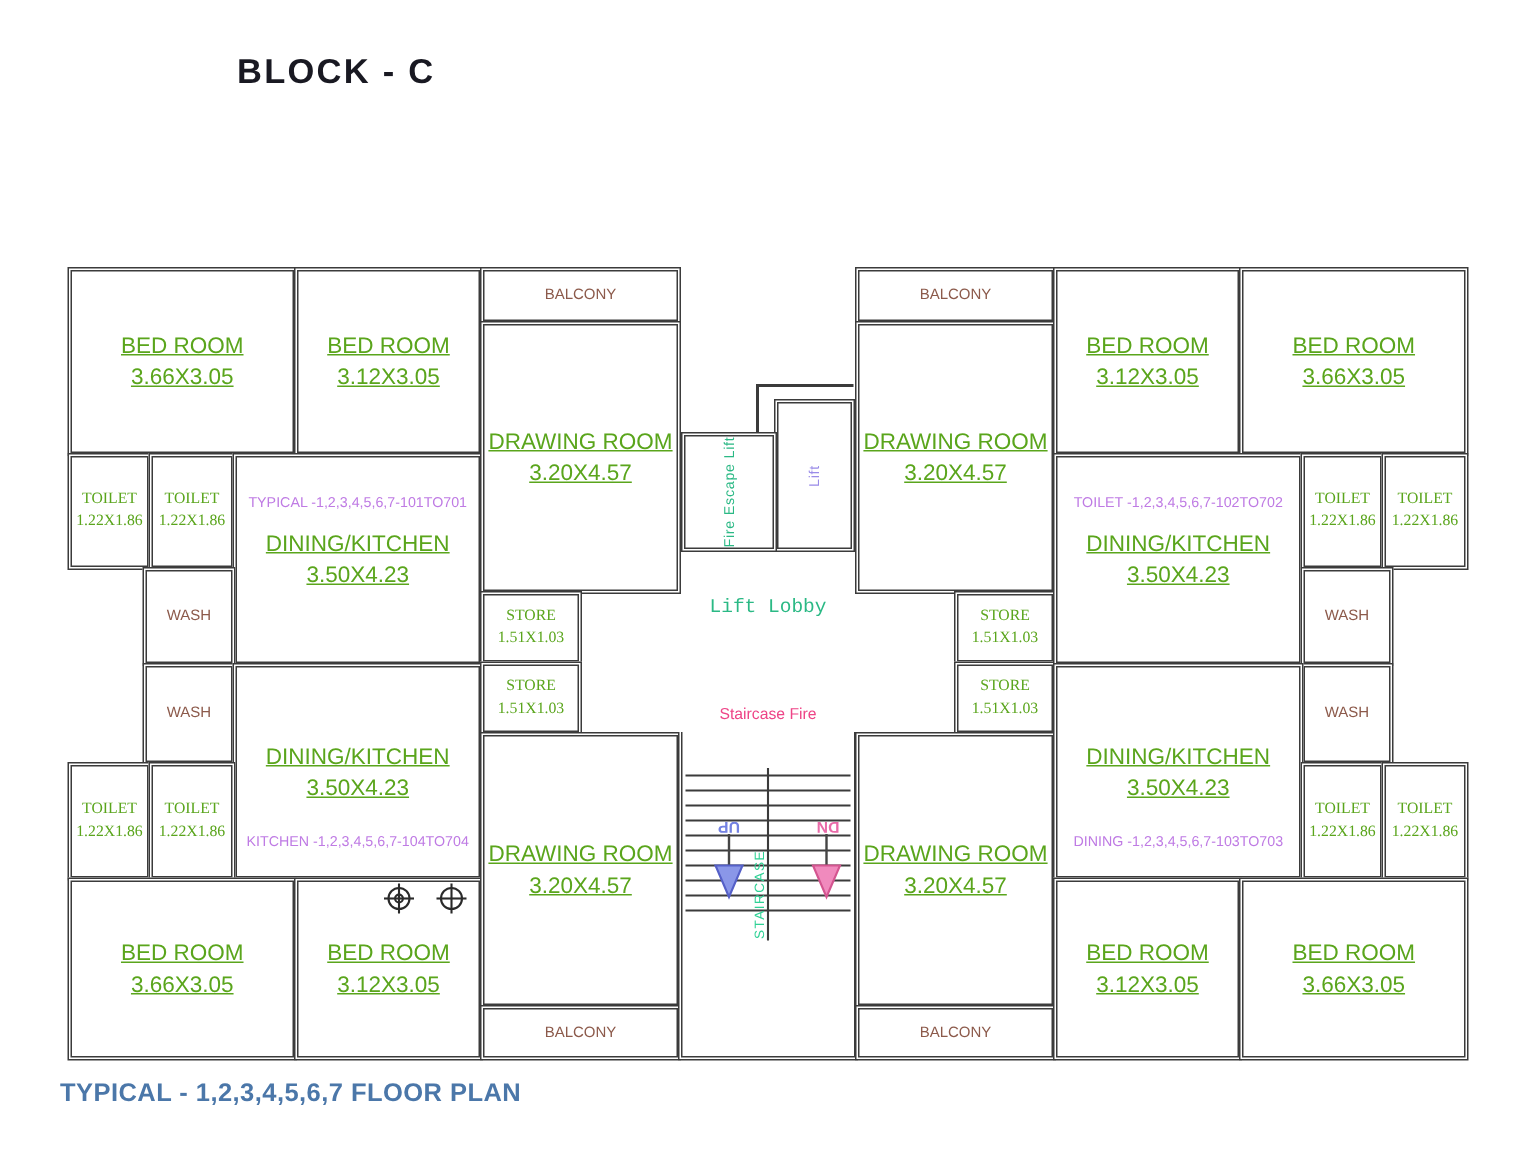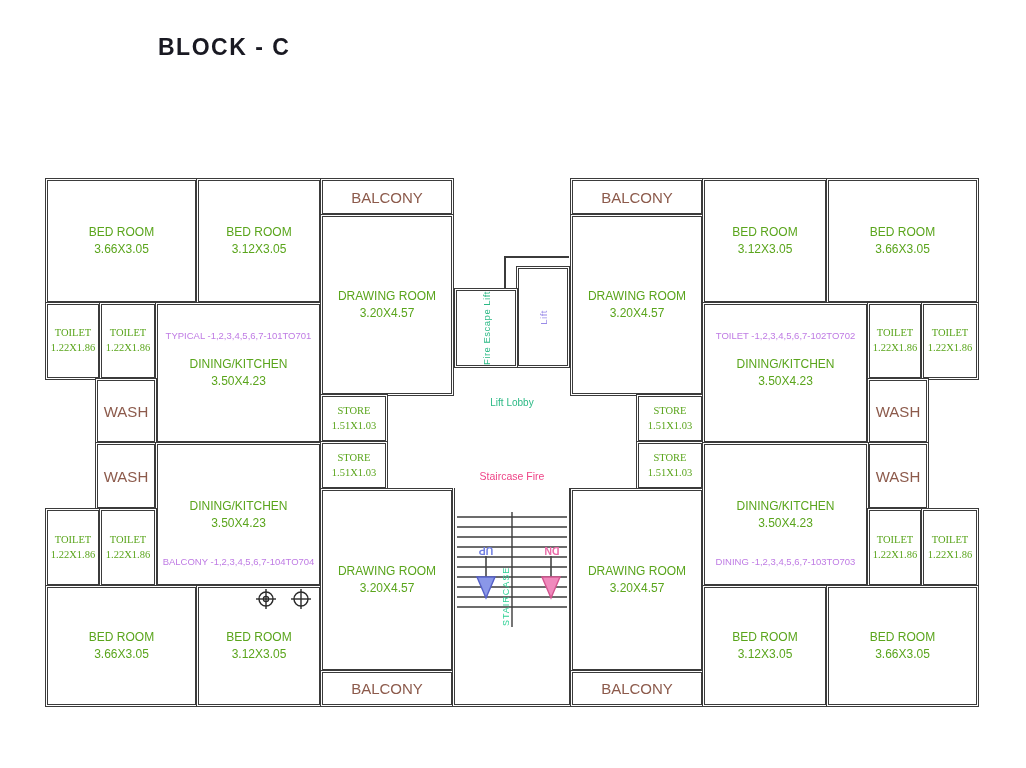--- a/index.html
+++ b/index.html
@@ -3,36 +3,36 @@
 <meta charset="utf-8">
 <style>
   html,body{margin:0;padding:0;background:#ffffff;}
   body{font-family:"Liberation Sans",sans-serif;}
   #canvas{position:relative;width:1026px;height:768px;background:#fff;overflow:hidden;padding-left:31px;}
 
   .room{position:absolute;border:3px double #3b3b3b;background:#fff;box-sizing:border-box;
         display:flex;flex-direction:column;align-items:center;justify-content:center;
         text-align:center;line-height:1.4;}
   .room span{white-space:nowrap;}
-  .g{color:#5aa51c;font-size:12px;}
+  .g{color:#5aa51c;font-size:15px;text-decoration:underline;}
   .g2{color:#5aa51c;font-size:10.5px;font-family:Liberation Serif, serif;}
-  .svc{color:#8c5a4b;font-size:15px;}
+  .svc{color:#8c5a4b;font-size:10px;}
   .unit-tag{position:absolute;left:0;width:100%;text-align:center;font-size:9.5px;
             color:#bf7be4;white-space:nowrap;pointer-events:none;}
   .unit-top{top:24px;}
   .unit-bottom{bottom:16px;}
 
   .vtext{writing-mode:vertical-rl;transform:rotate(180deg);}
   .lift-room{position:absolute;border:3px double #3b3b3b;background:#fff;box-sizing:border-box;
              display:flex;align-items:center;justify-content:center;}
   .fire-lift-label{color:#2bb985;font-size:9.5px;letter-spacing:.5px;}
   .lift-label{color:#9a8ce8;font-size:9.5px;letter-spacing:.5px;}
 
   .free-label{position:absolute;text-align:center;white-space:nowrap;}
-  .lobby-green{color:#2bb985;font-size:10px;}
+  .lobby-green{color:#2bb985;font-size:13px;font-family:Liberation Mono, monospace;}
   .lobby-pink{color:#ee4487;font-size:10.5px;}
   .stair-vlabel{position:absolute;writing-mode:vertical-rl;transform:rotate(180deg);
                 color:#2fd195;font-size:9px;letter-spacing:1px;}
   .updn{position:absolute;font-size:10.5px;font-weight:bold;text-align:center;
         transform:rotate(180deg);}
   .up-blue{color:#7381e2;}
   .dn-pink{color:#e96aa8;}
 
   .corridor{position:absolute;border:3px double #3b3b3b;border-top:none;background:#fff;
             box-sizing:border-box;}
@@ -76,21 +76,21 @@
   <div class="room" style="left:95px;top:378px;width:62px;height:66px">
     <span class="svc">WASH</span>
   </div>
 
   <div class="room" style="left:95px;top:442px;width:62px;height:68px">
     <span class="svc">WASH</span>
   </div>
   <div class="room" style="left:155px;top:442px;width:167px;height:145px">
     <span class="g">DINING/KITCHEN</span>
     <span class="g">3.50X4.23</span>
-    <span class="unit-tag unit-bottom">BALCONY -1,2,3,4,5,6,7-104TO704</span>
+    <span class="unit-tag unit-bottom">KITCHEN -1,2,3,4,5,6,7-104TO704</span>
   </div>
   <div class="room" style="left:45px;top:508px;width:56px;height:79px">
     <span class="g2">TOILET</span>
     <span class="g2">1.22X1.86</span>
   </div>
   <div class="room" style="left:99px;top:508px;width:58px;height:79px">
     <span class="g2">TOILET</span>
     <span class="g2">1.22X1.86</span>
   </div>
   <div class="room" style="left:45px;top:585px;width:153px;height:122px">
@@ -244,13 +244,14 @@
   </div>
   <div class="room" style="left:702px;top:585px;width:126px;height:122px">
     <span class="g">BED ROOM</span>
     <span class="g">3.12X3.05</span>
   </div>
   <div class="room" style="left:826px;top:585px;width:153px;height:122px">
     <span class="g">BED ROOM</span>
     <span class="g">3.66X3.05</span>
   </div>
 
+  <div class="footer-title">TYPICAL - 1,2,3,4,5,6,7 FLOOR PLAN</div>
 </div>
 
 </body></html>

